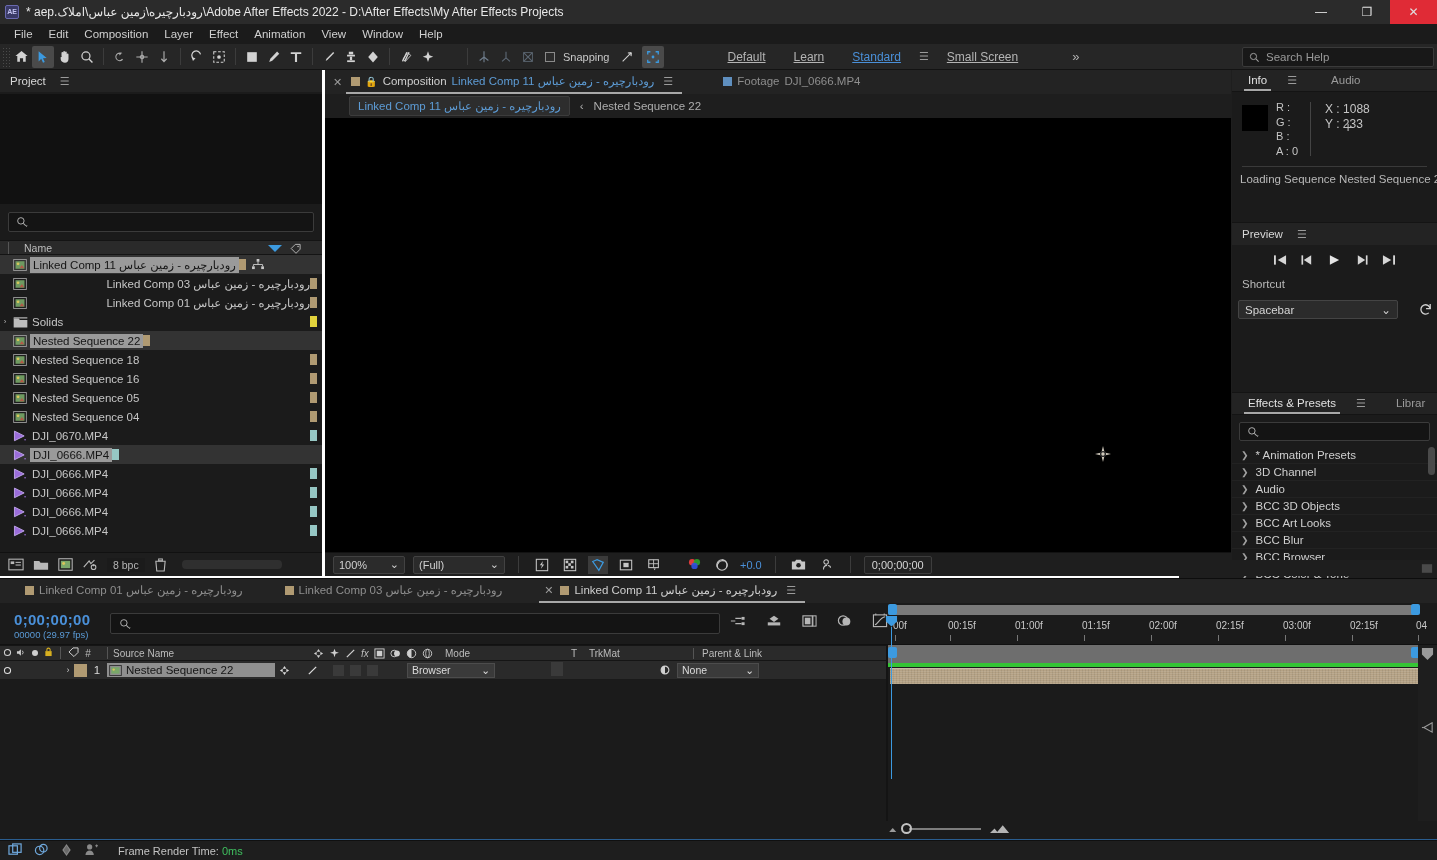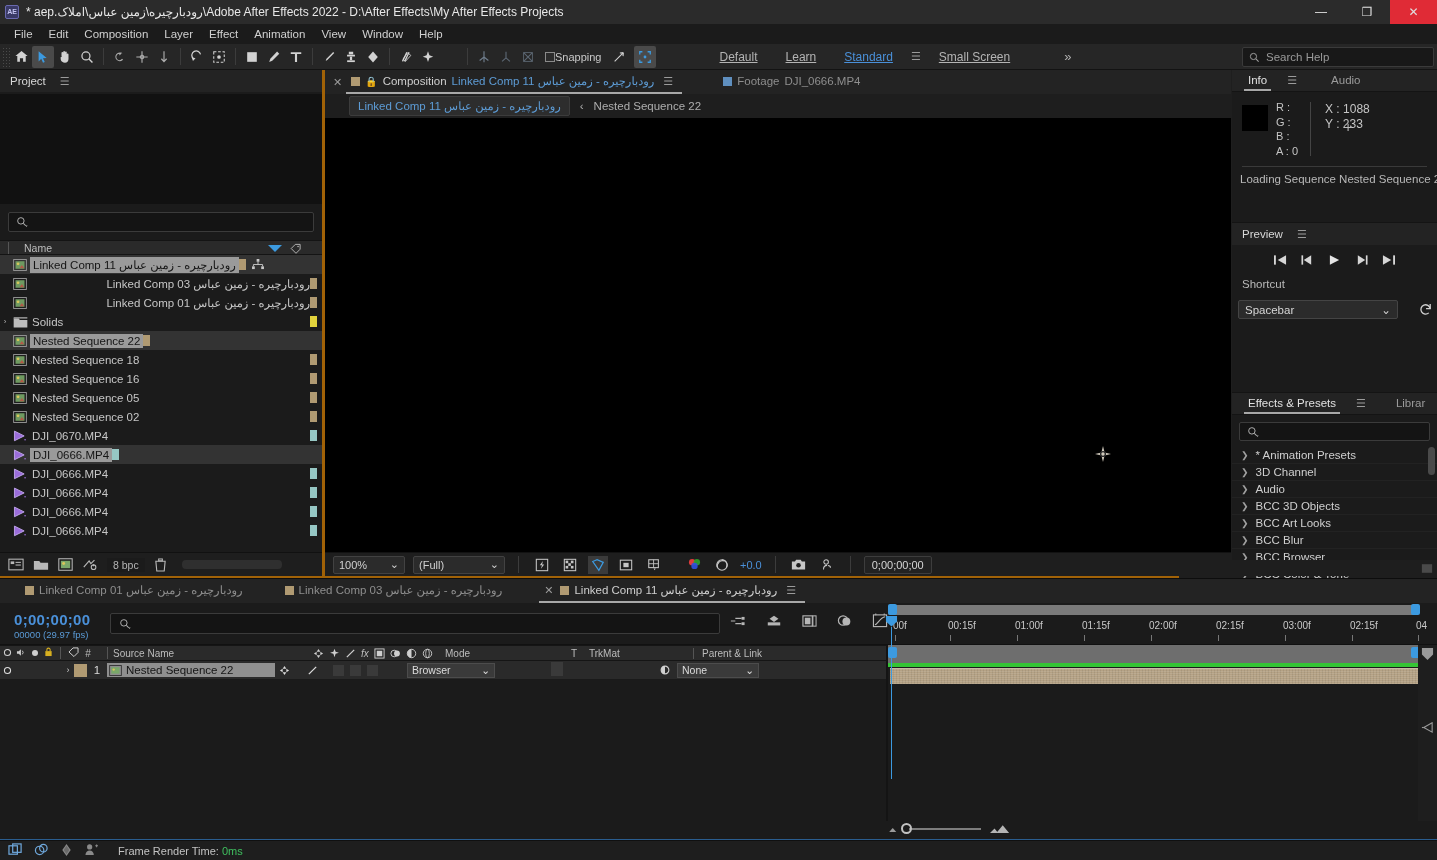--- a/index.html
+++ b/index.html
@@ -4,21 +4,21 @@
 <style>
   * { box-sizing: border-box; margin:0; padding:0; }
   html,body {
     width:1437px; height:860px; overflow:hidden;
     background:#1e1e1e;
     font-family:"Liberation Sans", sans-serif;
     font-size:11px;
     color:#c8c8c8;
     -webkit-font-smoothing: antialiased;
   }
-  .app { position:relative; width:1179px; height:860px; background:#a16207;border-radius:8px; }
+  .app { position:relative; width:1179px; height:860px; background:#ffffff;border-radius:8px; }
 
   
   .titlebar {
     position:absolute; left:0; top:0; width:1437px; height:24px;
     background:#2b2b2b; display:flex; align-items:center;
   }
   .ae-logo {
     width:14px; height:14px; margin-left:5px; margin-right:7px;
     background:#3a3a66; border:1px solid #6a6ab0; border-radius:2px;
     color:#c3c3f0; font-size:7px; line-height:12px; text-align:center;
@@ -48,21 +48,21 @@
   .grip { width:8px; height:20px; margin-left:2px;
     background-image:radial-gradient(circle,#4a4a4a 1px,transparent 1px);
     background-size:3px 3px; }
   .tool {
     width:22px; height:22px; display:flex; align-items:center; justify-content:center;
     color:#c4c4c4; position:relative; flex:none;
   }
   .tool.active { background:#4a4a4a; border-radius:2px; }
   .tool svg { display:block; }
   .tdiv { width:1px; height:17px; background:#3c3c3c; margin:0 5px; flex:none; }
-  .snapbox { display:flex; align-items:center; gap:0; margin-left:6px; }
+  .snapbox { display:flex; align-items:center; gap:8px; margin-left:6px; }
   .snapchk { width:10px; height:10px; border:1px solid #8a8a8a; background:#2b2b2b; }
   .ws-links { display:flex; align-items:center; gap:0px; margin-left:50px; }
   .ws-link { padding:3px 14px; font-size:12px; color:#b4b4b4; white-space:nowrap;text-decoration:underline; }
   .ws-link.sel { color:#4a90d9; }
   .ws-more { color:#b0b0b0; font-size:13px; margin-left:40px; }
   .searchhelp {
     position:absolute; right:3px; top:3px; width:192px; height:20px;
     background:#181818; border:1px solid #3a3a3a; border-radius:2px;
     display:flex; align-items:center; padding-left:6px; gap:6px;
   }
@@ -559,21 +559,21 @@
         <div class="row">
           <span class="tw"></span>
           <span class="ic">
             <svg width="14" height="12" viewBox="0 0 15 13">
               <rect x=".6" y=".6" width="13.8" height="11.8" fill="none" stroke="#9a9a9a" stroke-width="1"></rect>
               <rect x="2.6" y="2.4" width="9.8" height="8.2" fill="#6f9a61"></rect>
               <circle cx="5.4" cy="5.2" r="1.5" fill="#d8c65a"></circle>
               <path d="M7 10 L9.6 6.4 L12 10Z" fill="#b45a4a"></path>
             </svg>
           </span>
-          <span class="lbl">Nested Sequence 02</span>
+          <span class="lbl">Nested Sequence 04</span>
           <span class="swatch" style="background: rgb(176, 154, 114);"></span>
         </div>
         <div class="row">
           <span class="tw"></span>
           <span class="ic">
             <svg width="14" height="12" viewBox="0 0 15 13">
               <path d="M1.5 1.2 L12 6.4 L1.5 11.6 Z" fill="#9b6ddb" stroke="#c0a6ea" stroke-width="1"></path>
               <circle cx="13" cy="10.6" r=".9" fill="#9b6ddb"></circle>
             </svg>
           </span>

